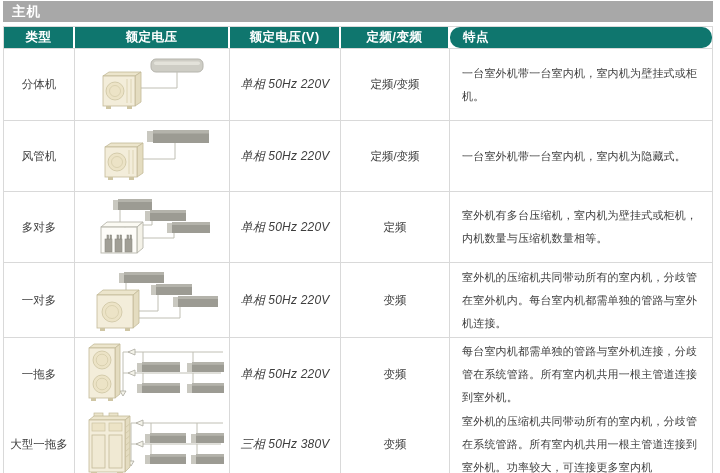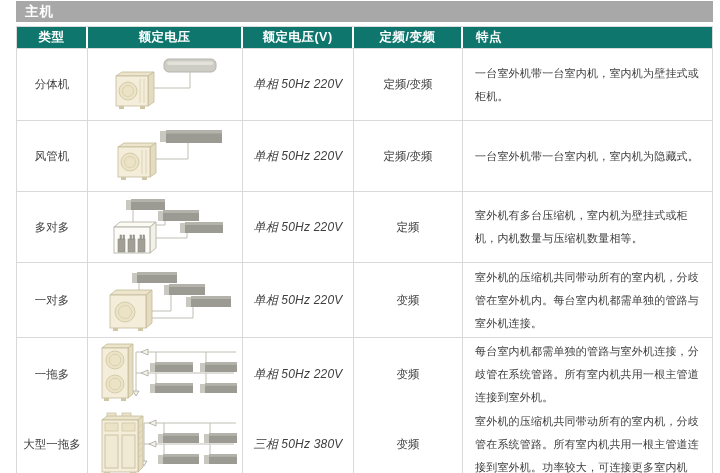--- a/index.html
+++ b/index.html
@@ -5,21 +5,21 @@
   html, body { margin: 0; padding: 0; background: #ffffff; }
   body {
     width: 720px; height: 473px;
     font-family: "Liberation Sans", sans-serif;
     color: #3e3e3e;
     overflow: hidden;
   }
   .page {
     box-sizing: border-box;
     width: 720px; height: 473px;
-    padding: 1px 7px 0 16px;
+    padding: 1px 7px 0 3px;
     background: #ffffff;
   }
   .title-bar {
     height: 21px;
     background: #a8a8a8;
     color: #ffffff;
     font-size: 13.5px;
     font-weight: bold;
     line-height: 21px;
     padding-left: 9px;
@@ -40,21 +40,21 @@
     color: #ffffff;
     font-weight: bold;
     font-size: 12.5px;
     height: 21px;
     line-height: 21px;
     text-align: center;
     box-sizing: border-box;
     letter-spacing: 0.5px;
   }
   .header-cell:not(:last-child) { border-right: 2px solid #ffffff; }
-  .header-cell.features { text-align: left; padding-left: 13px; }
+  .header-cell.features { text-align: left; padding-left: 13px; border-radius: 10px; }
   .row { border-top: 1px solid #d9d9d9; }
   .row:first-of-type { border-top: none; }
   .cell {
     display: flex;
     align-items: center;
     justify-content: center;
     box-sizing: border-box;
     border-right: 1px solid #d9d9d9;
     font-size: 11.5px;
     color: #3e3e3e;

